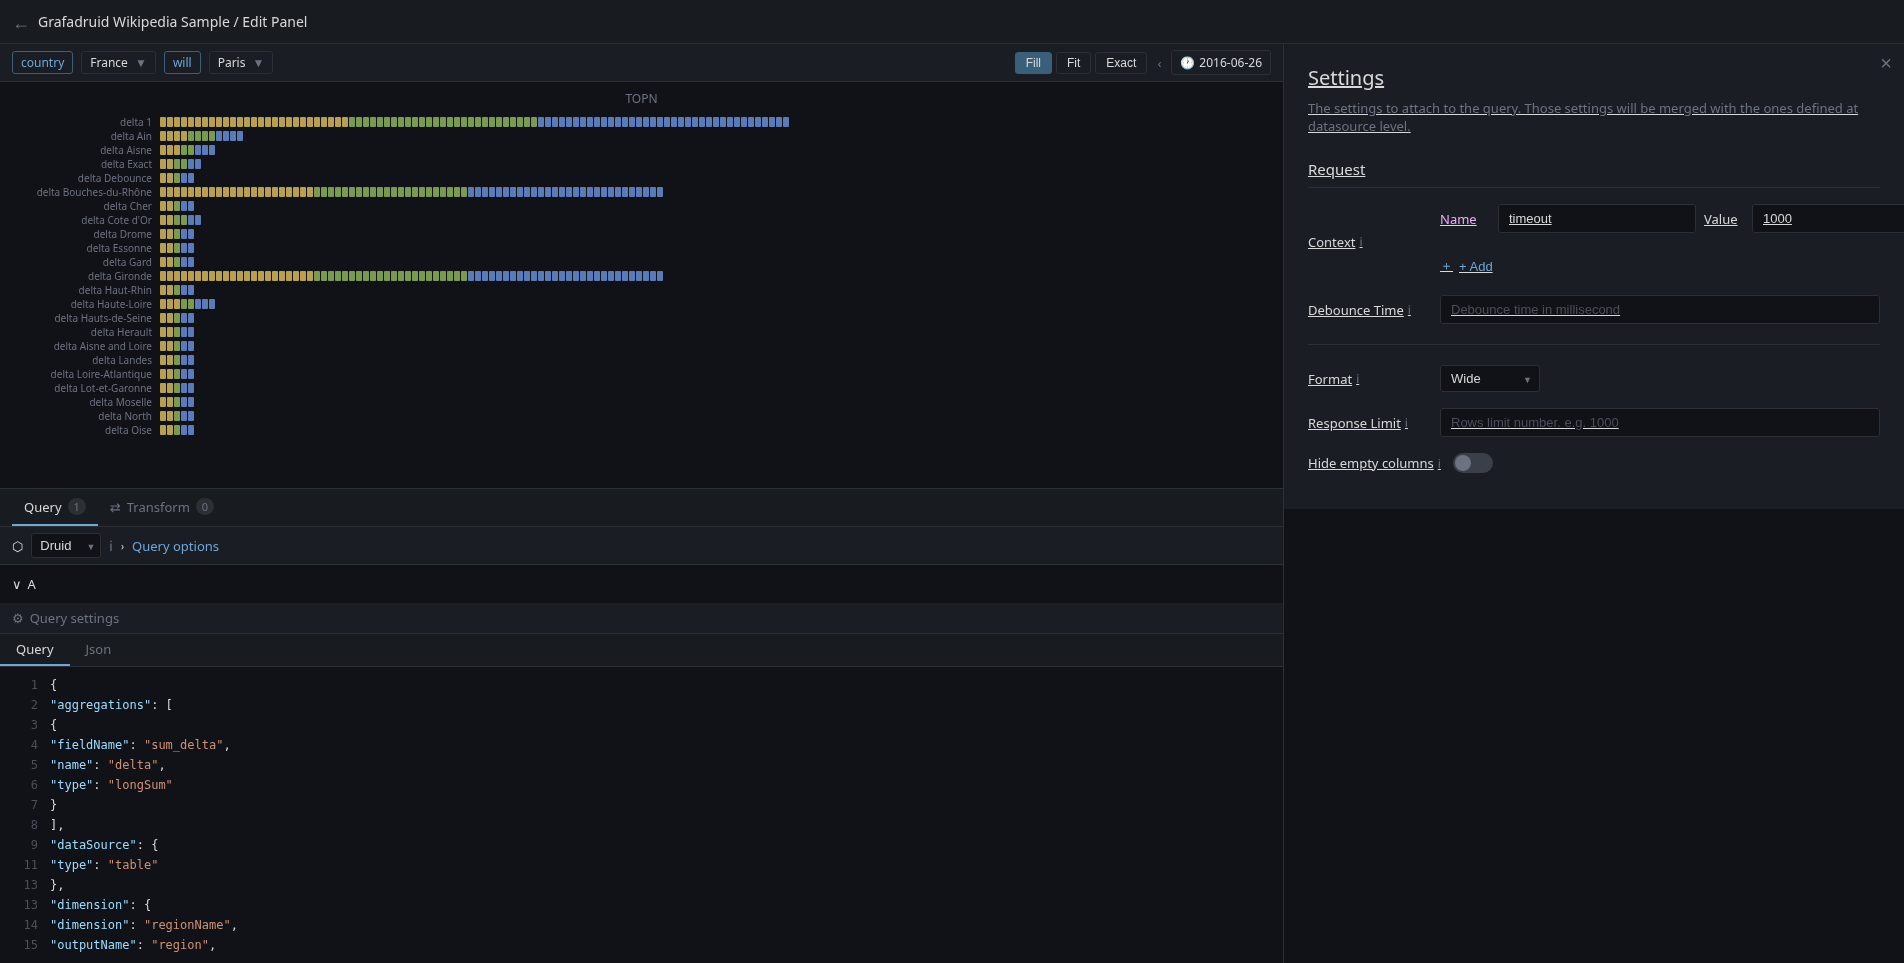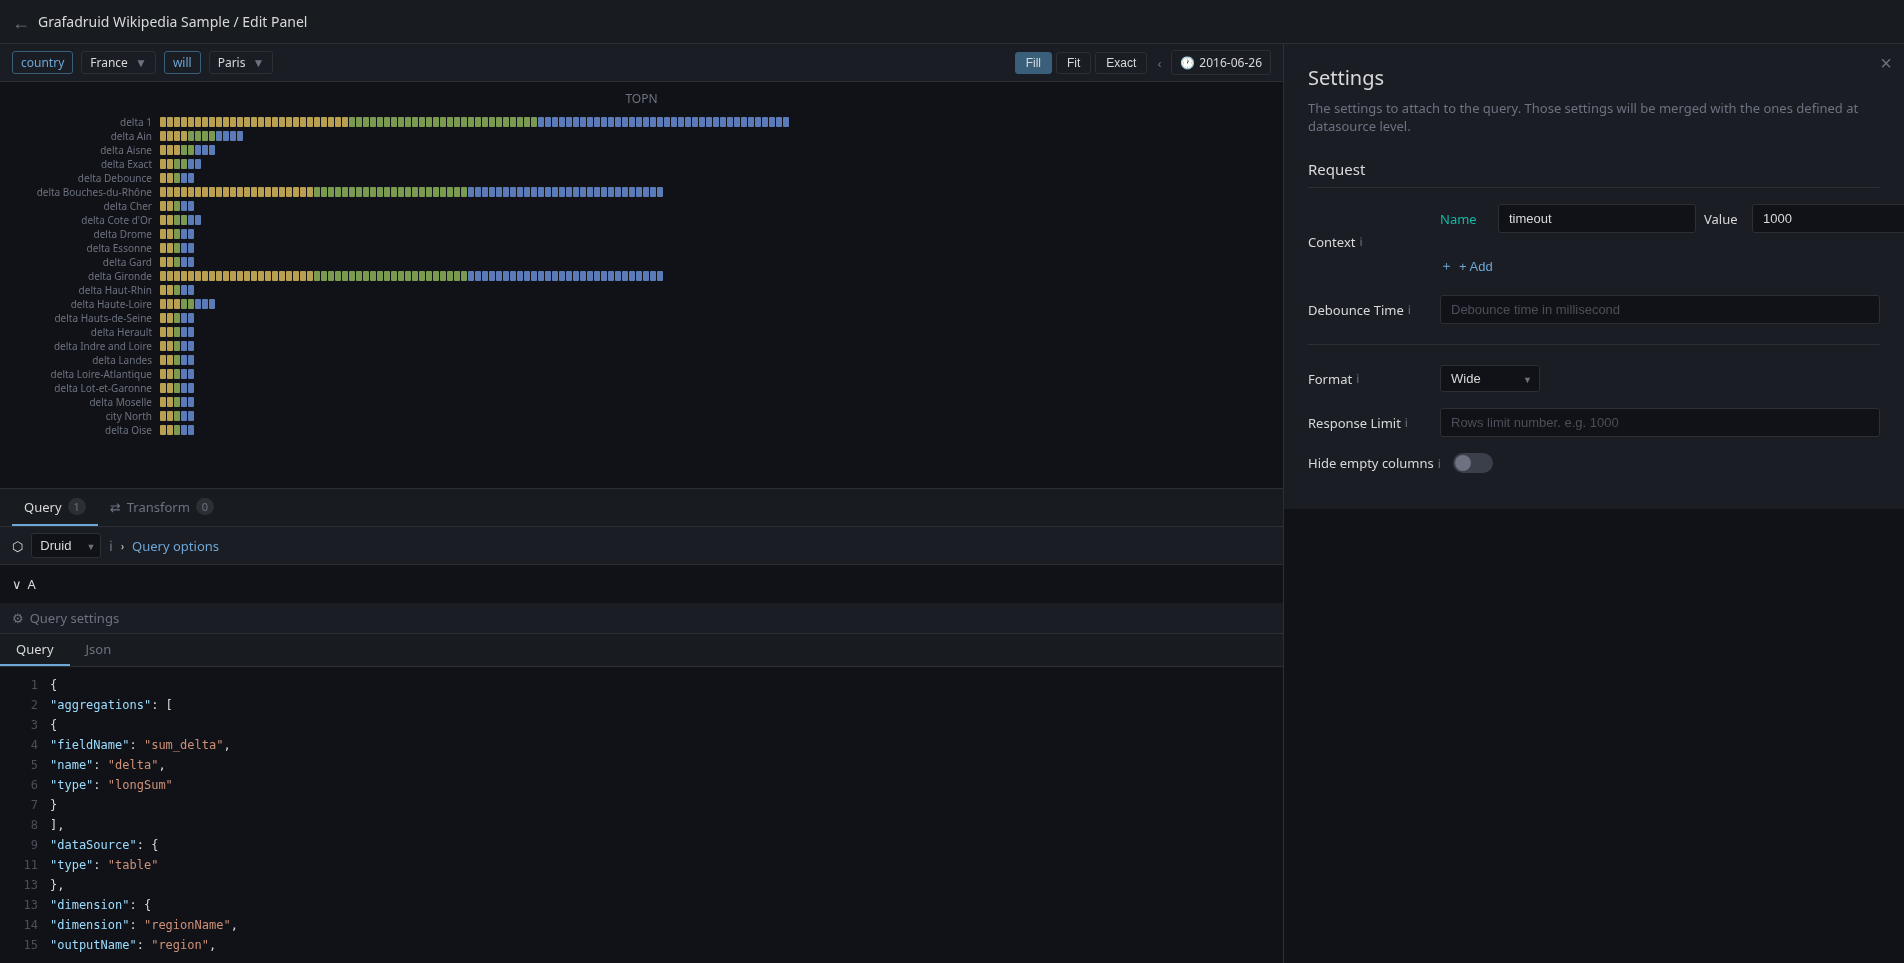--- a/index.html
+++ b/index.html
@@ -337,20 +337,21 @@
     .right-panel {
       width: 620px;
       background: #1a1d23;
       display: flex;
       flex-direction: column;
       overflow-y: auto;
       flex-shrink: 0;
     }
     .settings-panel {
       padding: 20px 24px;
+      text-decoration: underline;
     }
     .settings-title {
       font-size: 20px;
       color: #d8d9da;
       margin-bottom: 8px;
     }
     .settings-desc {
       color: #6c7280;
       font-size: 13px;
       margin-bottom: 24px;
@@ -384,21 +385,21 @@
       cursor: pointer;
     }
 
     .context-row {
       display: flex;
       align-items: center;
       gap: 8px;
       margin-bottom: 12px;
     }
     .context-name-label {
-      color: #14b8a6;
+      color: #f0abfc;
       font-size: 13px;
       min-width: 50px;
     }
     .context-name-input {
       background: #111217;
       border: 1px solid #2c2f33;
       border-radius: 3px;
       color: #d8d9da;
       padding: 6px 10px;
       font-size: 13px;
@@ -563,26 +564,26 @@
             <div class="chart-label">delta Cher</div>
             <div class="chart-label">delta Cote d'Or</div>
             <div class="chart-label">delta Drome</div>
             <div class="chart-label">delta Essonne</div>
             <div class="chart-label">delta Gard</div>
             <div class="chart-label">delta Gironde</div>
             <div class="chart-label">delta Haut-Rhin</div>
             <div class="chart-label">delta Haute-Loire</div>
             <div class="chart-label">delta Hauts-de-Seine</div>
             <div class="chart-label">delta Herault</div>
-            <div class="chart-label">delta Indre and Loire</div>
+            <div class="chart-label">delta Aisne and Loire</div>
             <div class="chart-label">delta Landes</div>
             <div class="chart-label">delta Loire-Atlantique</div>
             <div class="chart-label">delta Lot-et-Garonne</div>
             <div class="chart-label">delta Moselle</div>
-            <div class="chart-label">city North</div>
+            <div class="chart-label">delta North</div>
             <div class="chart-label">delta Oise</div>
           </div>
         <div class="chart-bars">
 
         <div class="chart-row">
               <div class="bar-cells">
                 <div class="bar-cell" style="background: rgb(184, 160, 80);"></div>
                 <div class="bar-cell" style="background: rgb(184, 160, 80);"></div>
                 <div class="bar-cell" style="background: rgb(184, 160, 80);"></div>
                 <div class="bar-cell" style="background: rgb(184, 160, 80);"></div>

